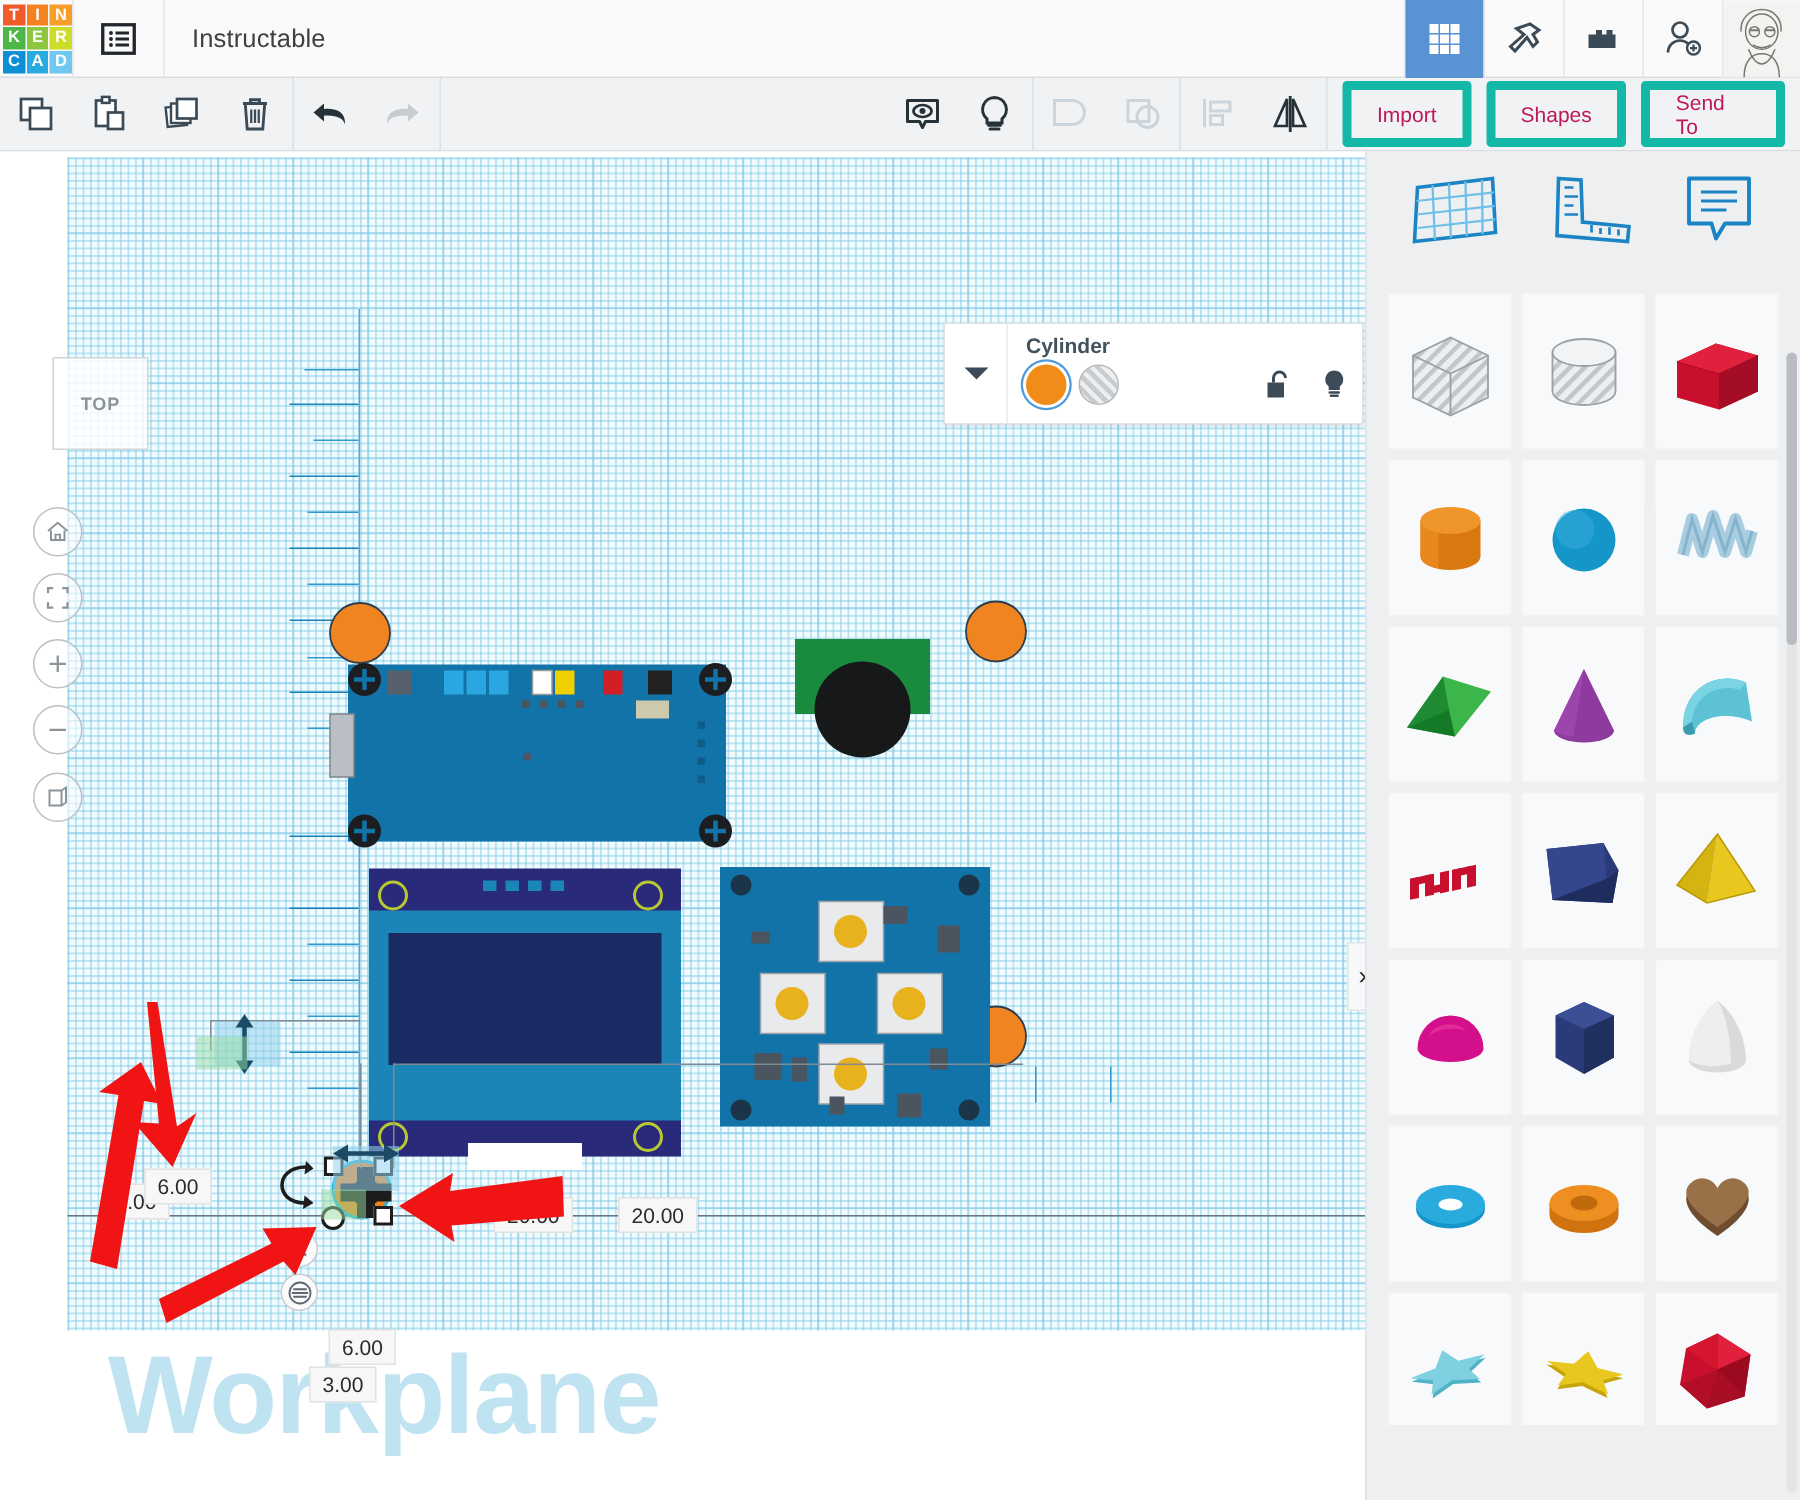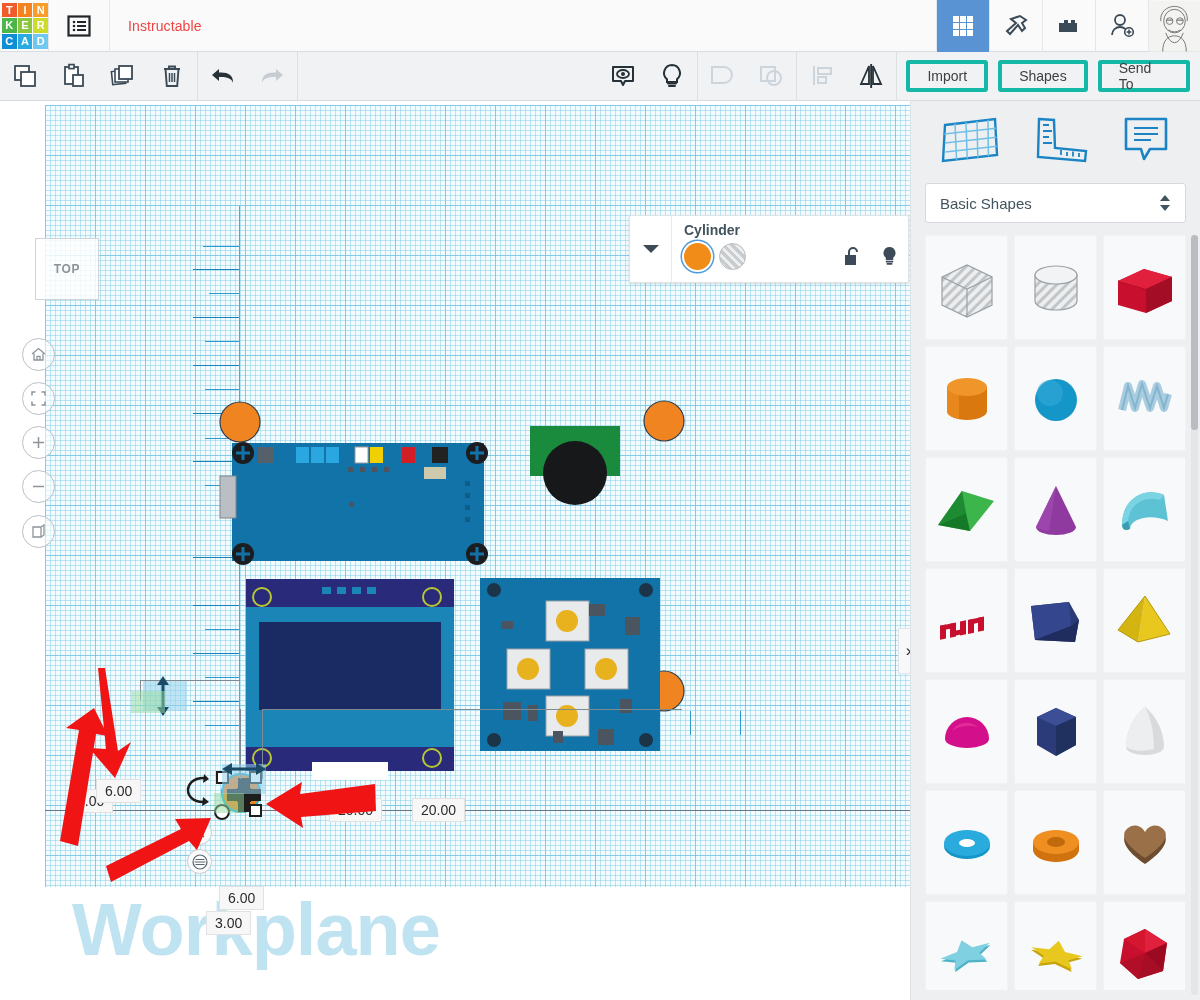--- a/index.html
+++ b/index.html
@@ -24,21 +24,21 @@
   .logo span {
     display: flex; align-items: center; justify-content: center;
     font-size: 11px; font-weight: bold; color: #ffffff;
     font-family: "Liberation Sans", sans-serif;
   }
   .topbar-sep { width: 1px; height: 52px; background: #e3e6ea; }
   .hamburger-btn {
     width: 60px; height: 52px; display: flex; align-items: center; justify-content: center;
   }
   .proj-title {
-    font-size: 14px; color: #ef4444; padding-left: 18px; letter-spacing: .1px;
+    font-size: 17px; color: #404040; padding-left: 18px; letter-spacing: .1px;
   }
   .topbar-spacer { flex: 1 1 auto; }
   .tb-icon {
     width: 53px; height: 52px; display: flex; align-items: center; justify-content: center;
     border-left: 1px solid #e3e6ea;
   }
   .tb-icon.active { background: #5a93d4; }
   .avatar-cell {
     width: 52px; height: 52px; border-left: 1px solid #e3e6ea; overflow: hidden;
     display: flex; align-items: center; justify-content: center;
@@ -47,22 +47,22 @@
   
   .toolbar {
     position: absolute; left: 0; top: 52px; width: 1200px; height: 49px;
     background: #f1f2f4; border-bottom: 1px solid #d9dde2;
     display: flex; align-items: center;
   }
   .tool { width: 50px; height: 48px; display: flex; align-items: center; justify-content: center; }
   .divider-v { width: 1px; height: 48px; background: #dcdfe3; }
   .flexgap { flex: 1 1 auto; }
   .btn-outline {
-    height: 32px; padding: 4px 17px; border: 4px solid #14b8a6; border-radius: 3px;
-    background: #f1f2f4; color: #404040; font-size: 14px;
+    height: 32px; padding: 16px 17px; border: 6px solid #14b8a6; border-radius: 3px;
+    background: #f1f2f4; color: #be185d; font-size: 14px;
     display: flex; align-items: center; justify-content: center;
     font-family: "Liberation Sans", sans-serif; margin-right: 10px;
   }
 
   
   .canvas-wrap {
     position: absolute; left: 0; top: 101px; width: 910px; height: 899px;
     background: #ffffff; overflow: hidden;
   }
   .grid-plane {
@@ -679,27 +679,20 @@
       <span>
         <svg width="52" height="50" viewBox="0 0 52 50">
           <path d="M6 4h40v30H30l-6 10-3-10H6z" fill="none" stroke="#1a84c4" stroke-width="2.6" stroke-linejoin="round"></path>
           <g stroke="#1a84c4" stroke-width="2">
             <path d="M14 13h24M14 19h24M14 25h17"></path>
           </g>
         </svg>
       </span>
     </div>
 
-    <div class="rp-select">
-      <span>Basic Shapes</span>
-      <svg width="12" height="18" viewBox="0 0 12 18">
-        <path d="M6 1 L11 7 H1 Z" fill="#41535d"></path>
-          <path d="M6 17 L11 11 H1 Z" fill="#41535d"></path>
-      </svg>
-    </div>
 
     <div class="shape-grid">
 
       <div class="shape-cell">
         <svg width="74" height="74" viewBox="0 0 74 74">
           <defs>
               <pattern id="hatch" width="7" height="7" patternTransform="rotate(45)" patternUnits="userSpaceOnUse">
             <rect width="7" height="7" fill="#eceeef"></rect>
                 <rect width="3" height="7" fill="#c2c6c9"></rect>
               </pattern>

